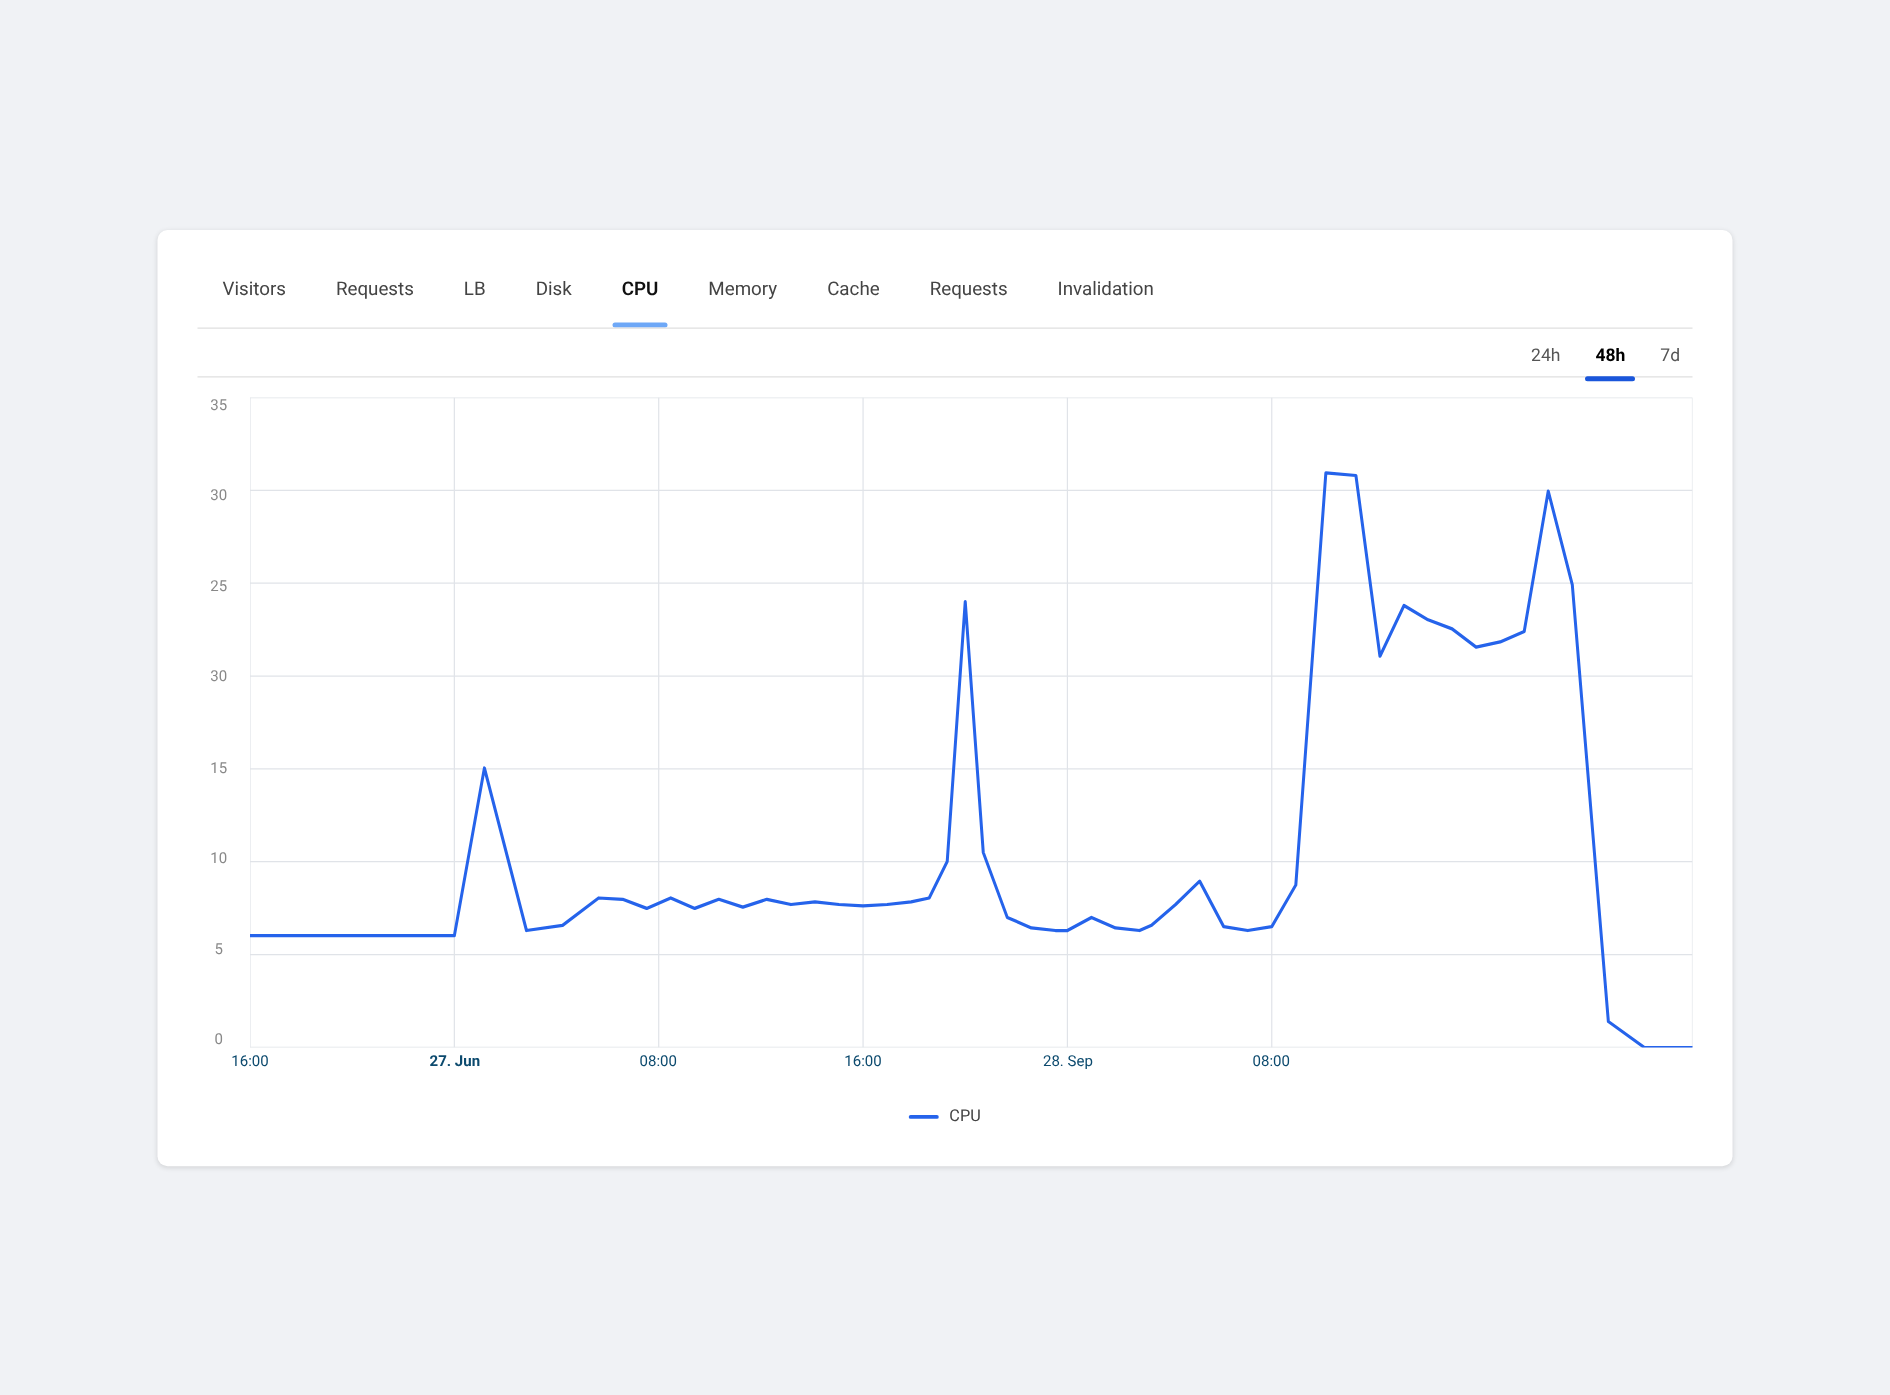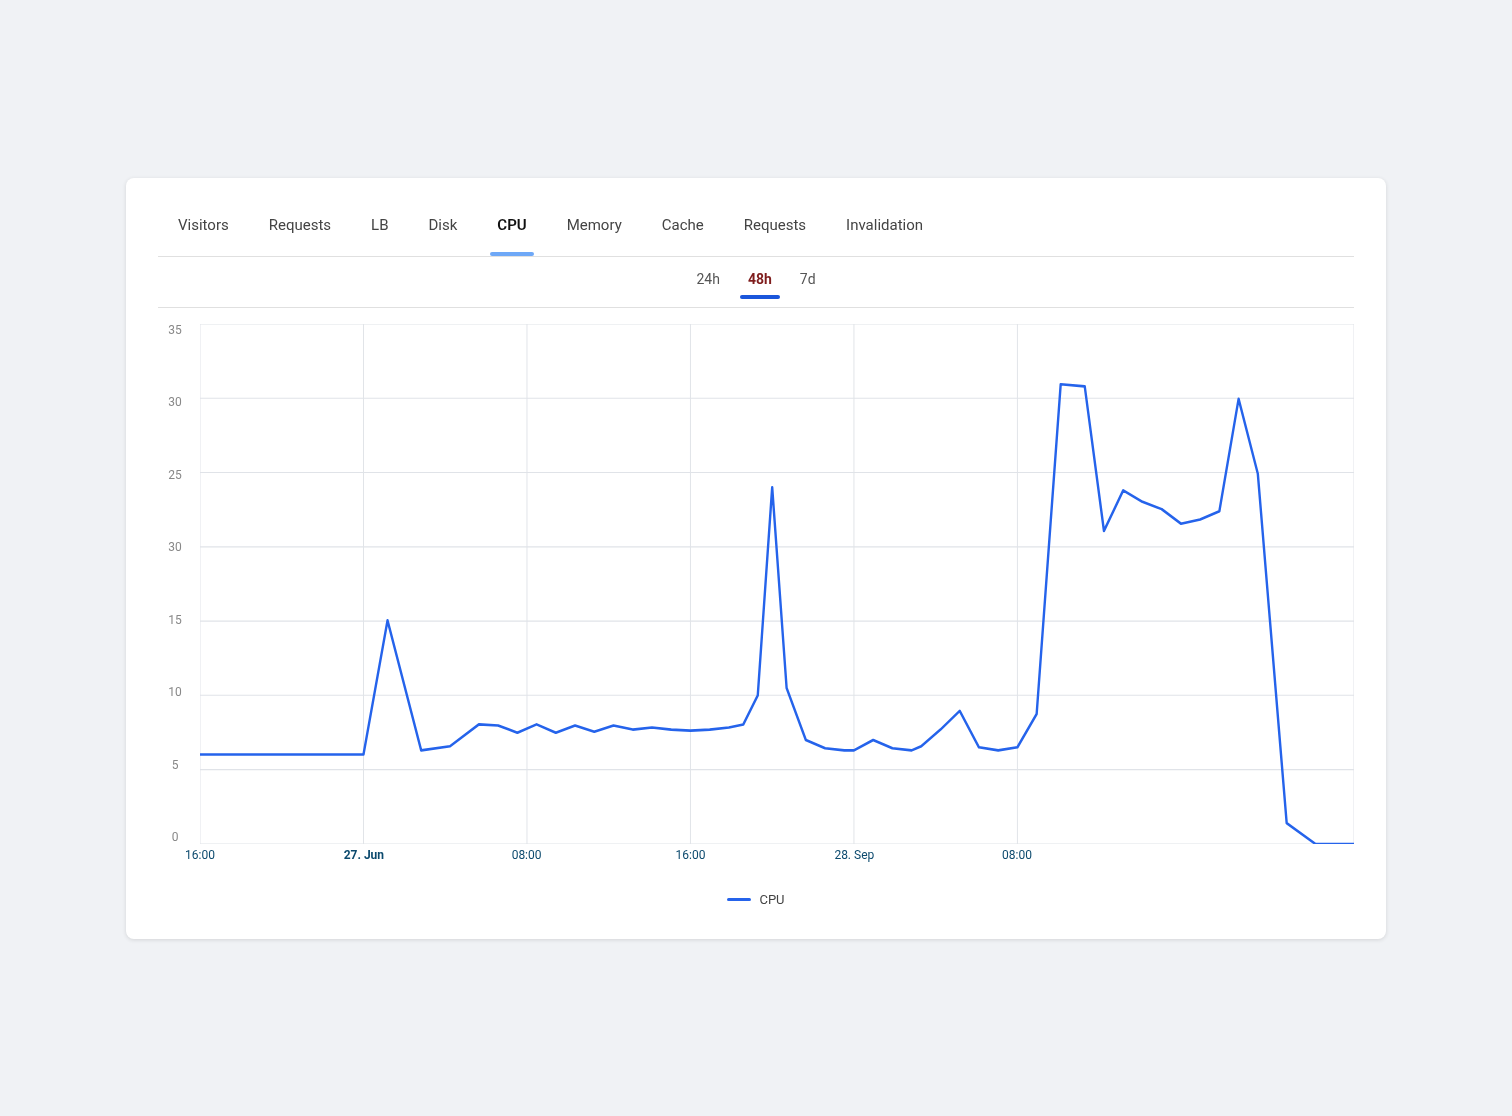--- a/index.html
+++ b/index.html
@@ -50,36 +50,36 @@
       border-radius: 2px;
     }
     .divider {
       height: 1px;
       background: #e0e0e0;
       margin: 12px 0 0 0;
       position: relative;
     }
     .time-controls {
       display: flex;
-      justify-content: center;
+      justify-content: flex-end;
       align-items: center;
       gap: 8px;
-      padding: 10px 0 16px 0;
+      padding: 10px 0 4px 0;
     }
     .time-btn {
       padding: 4px 10px;
       font-size: 14px;
       color: #555;
       cursor: pointer;
       position: relative;
       font-weight: 400;
     }
     .time-btn.active {
       font-weight: 700;
-      color: #7f1d1d;
+      color: #000000;
     }
     .time-btn.active::after {
       content: '';
       position: absolute;
       bottom: -8px;
       left: 50%;
       transform: translateX(-50%);
       width: 40px;
       height: 4px;
       background: #1a56db;

